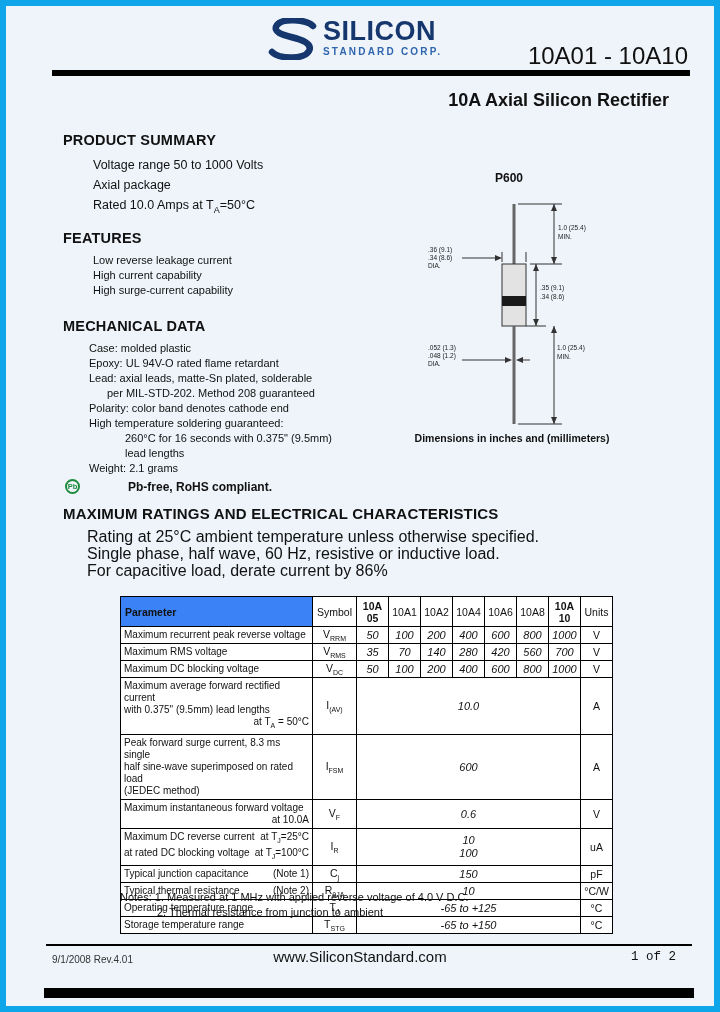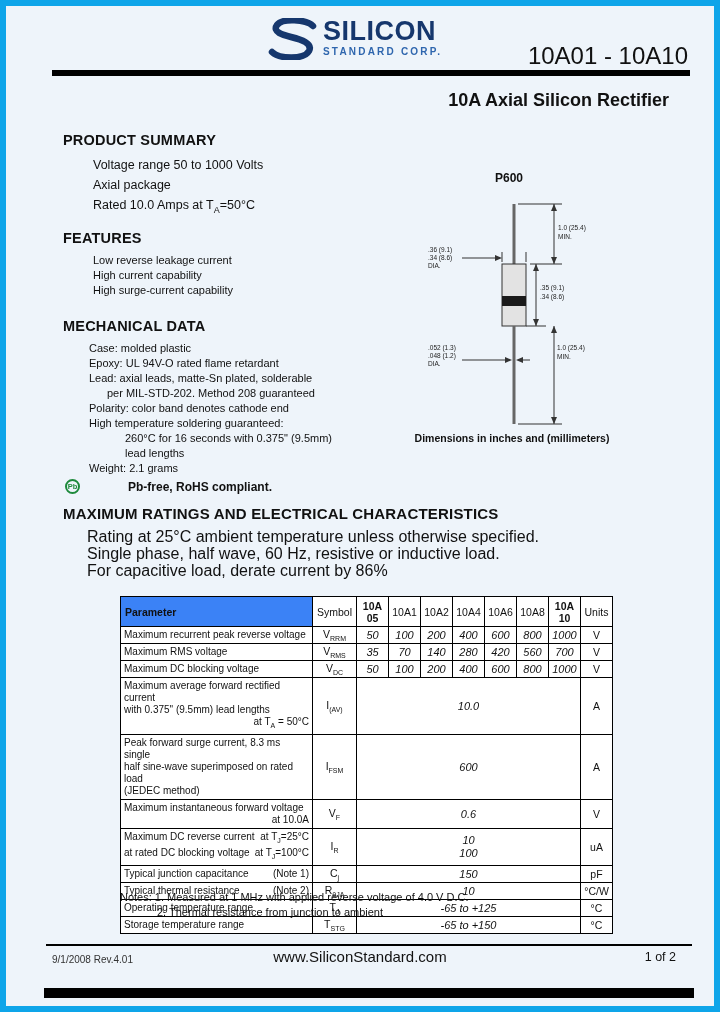--- a/index.html
+++ b/index.html
@@ -64,21 +64,21 @@
   .c-unit{ font-size:10.5px; text-align:center; }
   .ratings sub{ font-size:7px; }
   .body-sub sub{ font-size:9px; }
 
   
   .notes{ position:absolute; left:114px; top:884px; font-size:11px; line-height:15px; }
   .notes .note-line:nth-child(2){ padding-left:37px; }
   .footer-divider{ position:absolute; left:40px; right:22px; top:938px; height:2px; background:#000; }
   .footer-rev{ position:absolute; left:46px; top:948px; font-size:10px; color:#333; }
   .footer-site{ position:absolute; left:0; right:0; top:942px; text-align:center; font-size:15px; }
-  .footer-page{ position:absolute; right:38px; top:944px; font-size:12.5px; }
+  .footer-page{ position:absolute; right:38px; top:944px; font-size:12.5px;font-family:Liberation Mono, monospace; }
   .rule-bottom{ position:absolute; left:38px; right:20px; top:982px; height:10px; background:#000; }
 </style>
 </head>
 <body>
 
 <div class="page">
 
   <div class="logo">
     <svg width="50" height="42" viewBox="0 0 50 42">
       <path d="M45 8 C38 1 14 0 9 7 C4 14 15 17 23 19 C33 21.5 45 25 41 33 C36 42 11 41 4 34" fill="none" stroke="#16376d" stroke-width="6.5" stroke-linecap="round"></path>

